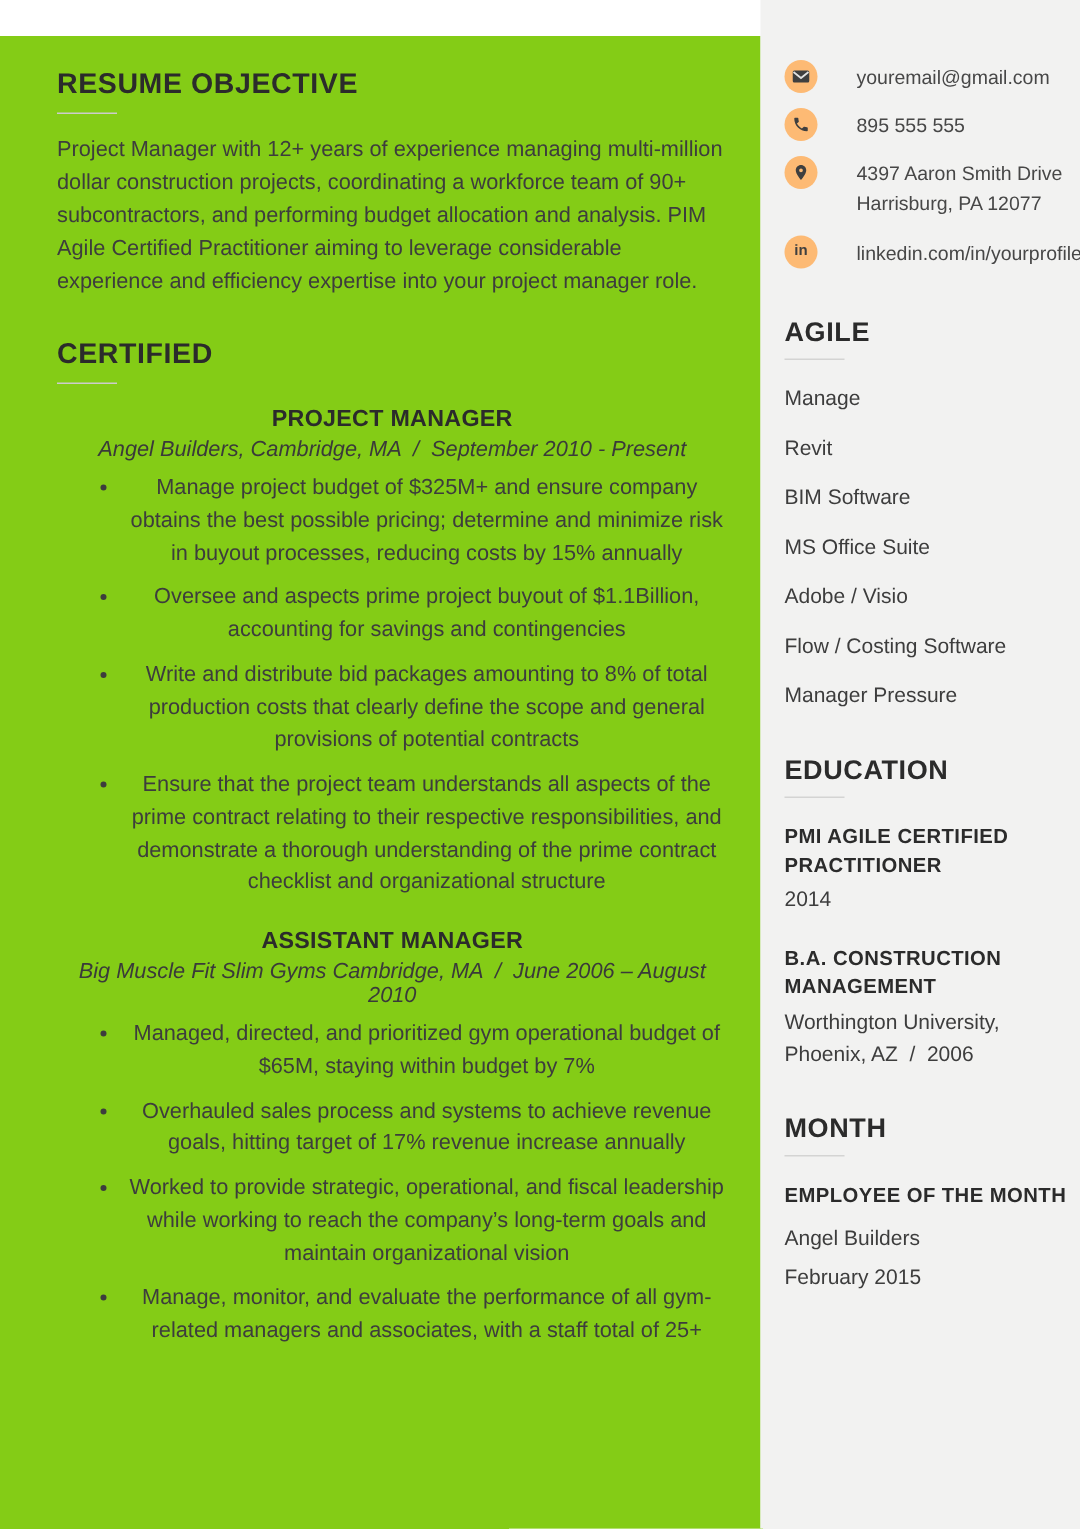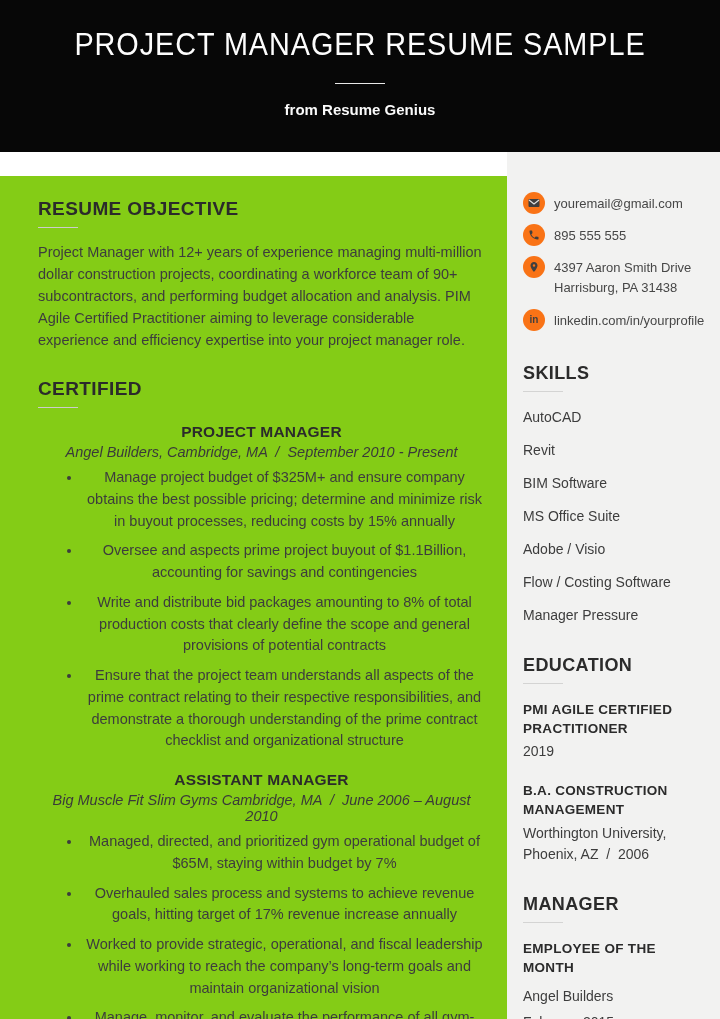--- a/index.html
+++ b/index.html
@@ -86,23 +86,23 @@
   ul.bullets { margin-top: 7px; padding-left: 44px; list-style: disc outside; }
   ul.bullets li {
     font-size: 14.5px; line-height: 1.5; color: #3d3d3d;
     padding-left: 2px; margin-bottom: 8px;
   }
 
   
   .contact-row { display: flex; align-items: flex-start; margin-bottom: 10px; }
   .contact-icon {
     width: 22px; height: 22px; border-radius: 50%;
-    background: #f97316; flex: 0 0 22px;
+    background: #fdba74; flex: 0 0 22px;
     display: flex; align-items: center; justify-content: center;
-    margin-right: 9px;
+    margin-right: 26px;
   }
   .contact-icon svg { display: block; }
   .li-glyph { font-size: 10px; font-weight: 700; color: #3f3f3f; line-height: 1; }
   .contact-text { font-size: 13px; color: #474747; line-height: 1.55; padding-top: 2px; }
   .contact-text .line { display: block; }
 
   
   .side-section { margin-top: 32px; }
   .side-heading { font-size: 18px; font-weight: 700; color: #2b2b2b; letter-spacing: 0.4px; }
   .side-rule { width: 40px; height: 1px; background: #d4d4d3; margin-top: 7px; }
@@ -119,25 +119,20 @@
   .edu-line { font-size: 14px; color: #3d3d3d; margin-top: 5px; white-space: pre-wrap; }
 
   .award-entry { margin-top: 17px; }
   .award-line { font-size: 14px; color: #3d3d3d; margin-top: 10px; white-space: pre-wrap; }
 </style>
 </head>
 <body>
 
 <div class="page">
 
-  <div class="header">
-    <div class="header-title">PROJECT MANAGER RESUME SAMPLE</div>
-    <div class="header-rule"></div>
-    <div class="header-subtitle">from Resume Genius</div>
-  </div>
 
   <div class="content">
 
     <div class="left-col">
 
       <div class="objective-section">
         <div class="sec-heading">RESUME OBJECTIVE</div>
         <div class="sec-rule"></div>
         <p class="objective-text">Project Manager with 12+ years of experience managing multi-million dollar construction projects, coordinating a workforce team of 90+ subcontractors, and performing budget allocation and analysis. PIM Agile Certified Practitioner aiming to leverage considerable experience and efficiency expertise into your project manager role.</p>
       </div>
@@ -196,65 +191,65 @@
         </div>
 
         <div class="contact-row">
           <span class="contact-icon">
             <svg width="12" height="12" viewBox="0 0 24 24">
               <path fill="#3f3f3f" d="M12 2C8.13 2 5 5.13 5 9c0 5.25 7 13 7 13s7-7.75 7-13c0-3.87-3.13-7-7-7zm0 9.5a2.5 2.5 0 1 1 0-5 2.5 2.5 0 0 1 0 5z"></path>
             </svg>
           </span>
           <span class="contact-text">
               <span class="line">4397 Aaron Smith Drive</span>
-              <span class="line">Harrisburg, PA 31438</span>
+              <span class="line">Harrisburg, PA 12077</span>
             </span>
         </div>
 
         <div class="contact-row">
           <span class="contact-icon">
             <span class="li-glyph">in</span>
           </span>
           <span class="contact-text">linkedin.com/in/yourprofile</span>
         </div>
 
       </div>
 
       <div class="side-section">
-        <div class="side-heading">SKILLS</div>
+        <div class="side-heading">AGILE</div>
         <div class="side-rule"></div>
         <ul class="skills">
-          <li>AutoCAD</li>
+          <li>Manage</li>
           <li>Revit</li>
           <li>BIM Software</li>
           <li>MS Office Suite</li>
           <li>Adobe / Visio</li>
           <li>Flow / Costing Software</li>
           <li>Manager Pressure</li>
         </ul>
       </div>
 
       <div class="side-section">
         <div class="side-heading">EDUCATION</div>
         <div class="side-rule"></div>
 
         <div class="edu-entry">
           <div class="edu-title">PMI AGILE CERTIFIED PRACTITIONER</div>
-          <div class="edu-line">2019</div>
+          <div class="edu-line">2014</div>
         </div>
 
         <div class="edu-entry">
           <div class="edu-title">B.A. CONSTRUCTION MANAGEMENT</div>
           <div class="edu-line">Worthington University,</div>
           <div class="edu-line">Phoenix, AZ  /  2006</div>
         </div>
       </div>
 
       <div class="side-section">
-        <div class="side-heading">MANAGER</div>
+        <div class="side-heading">MONTH</div>
         <div class="side-rule"></div>
 
         <div class="award-entry">
           <div class="edu-title">EMPLOYEE OF THE MONTH</div>
           <div class="award-line">Angel Builders</div>
           <div class="award-line">February 2015</div>
         </div>
       </div>
 
     </div>

